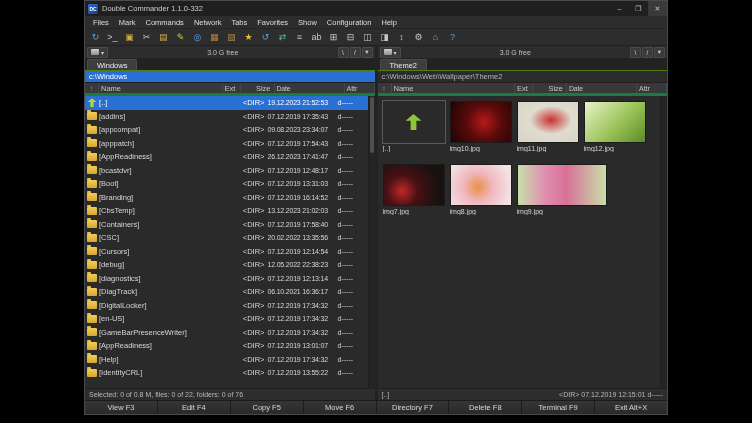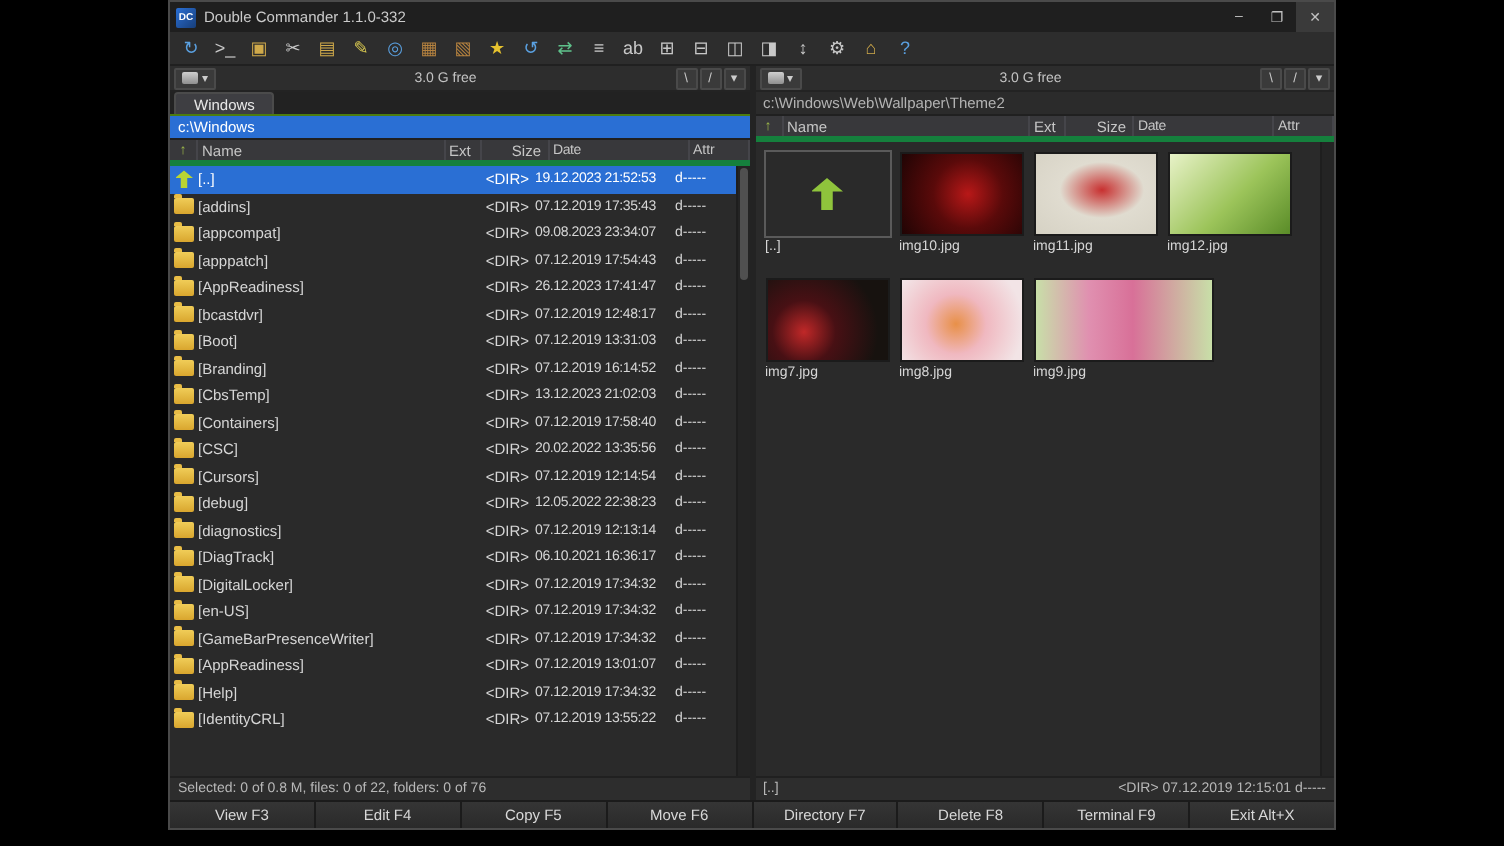--- a/index.html
+++ b/index.html
@@ -81,20 +81,31 @@
     <div class="titlebar">
       <span class="logo">DC</span>
       <span class="title">Double Commander 1.1.0-332</span>
       <span class="wbtns">
         <span class="wbtn">–</span>
         <span class="wbtn">❐</span>
         <span class="wbtn close">✕</span>
       </span>
     </div>
 
+    <div class="menubar" id="menubar">
+        <span class="menu-item">Files</span>
+        <span class="menu-item">Mark</span>
+        <span class="menu-item">Commands</span>
+        <span class="menu-item">Network</span>
+        <span class="menu-item">Tabs</span>
+        <span class="menu-item">Favorites</span>
+        <span class="menu-item">Show</span>
+        <span class="menu-item">Configuration</span>
+        <span class="menu-item">Help</span>
+      </div>
     <div class="toolbar" id="toolbar">
         <span class="tbi" style="color: rgb(90, 160, 224);">↻</span>
         <span class="tbi" style="color: rgb(200, 200, 200);">&gt;_</span>
         <span class="tbi" style="color: rgb(207, 169, 74);">▣</span>
         <span class="tbi" style="color: rgb(200, 200, 200);">✂</span>
         <span class="tbi" style="color: rgb(207, 169, 74);">▤</span>
         <span class="tbi" style="color: rgb(216, 200, 80);">✎</span>
         <span class="tbi" style="color: rgb(90, 160, 224);">◎</span>
         <span class="tbi" style="color: rgb(181, 130, 63);">▦</span>
         <span class="tbi" style="color: rgb(181, 130, 63);">▧</span>
@@ -370,20 +381,23 @@
             <span class="drive-ico"></span>
             <span class="caret">▾</span>
           </span>
           <span class="free">3.0 G free</span>
           <span class="dbtns" id="dbtns-right">
               <span class="dbtn">\</span>
               <span class="dbtn">/</span>
               <span class="dbtn">▾</span>
             </span>
         </div>
+        <div class="tabbar">
+          <span class="tab">Theme2</span>
+        </div>
         <div class="pathbar">c:\Windows\Web\Wallpaper\Theme2</div>
         <div class="headers" id="headers-right">
             <span class="hcell c-ico">
               <span class="sortmark">↑</span>
             </span>
             <span class="hcell c-name">Name</span>
             <span class="hcell c-ext">Ext</span>
             <span class="hcell c-size">Size</span>
             <span class="hcell c-date">Date</span>
             <span class="hcell c-attr">Attr</span>

